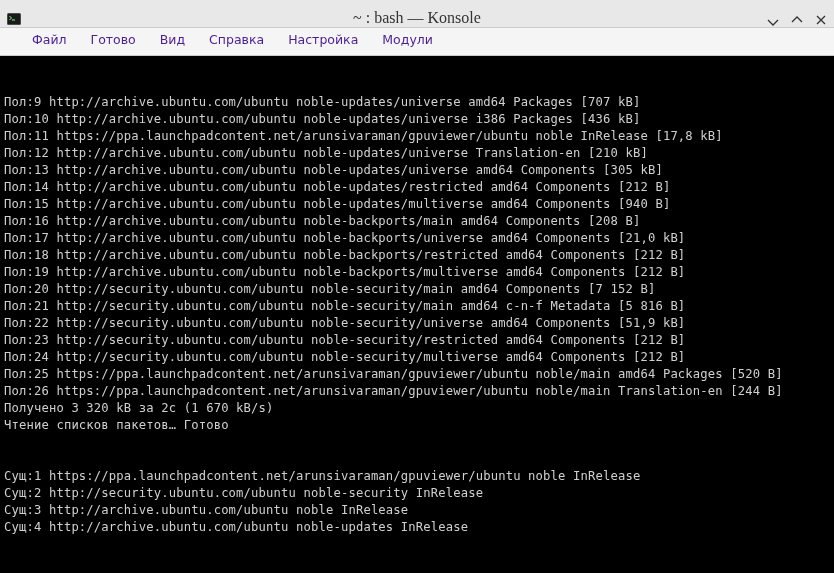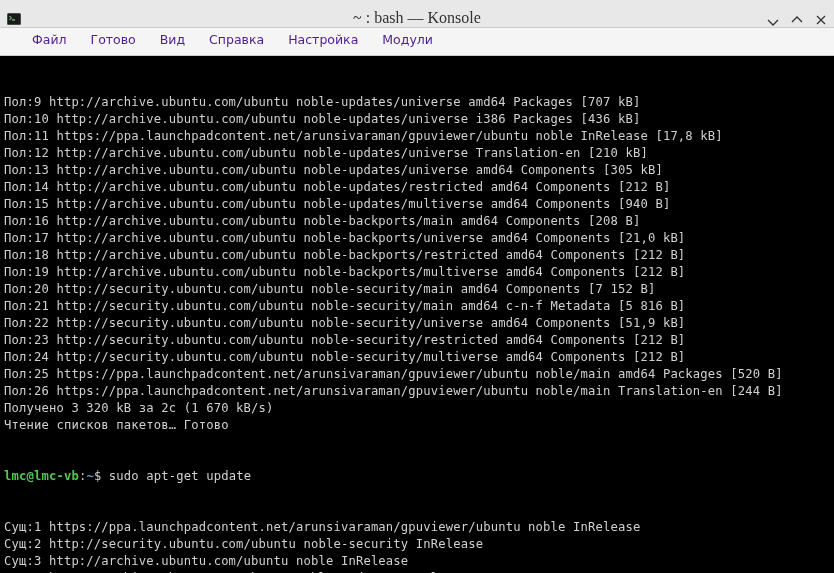--- a/index.html
+++ b/index.html
@@ -141,16 +141,15 @@
   <span class="menubar-item">Файл</span>
   <span class="menubar-item">Готово</span>
   <span class="menubar-item">Вид</span>
   <span class="menubar-item">Справка</span>
   <span class="menubar-item">Настройка</span>
   <span class="menubar-item">Модули</span>
 </div>
 
 <div class="terminal">
   <div id="scrollback"><span class="term-line">Пол:9 http://archive.ubuntu.com/ubuntu noble-updates/universe amd64 Packages [707 kB]</span><span class="term-line">Пол:10 http://archive.ubuntu.com/ubuntu noble-updates/universe i386 Packages [436 kB]</span><span class="term-line">Пол:11 https://ppa.launchpadcontent.net/arunsivaraman/gpuviewer/ubuntu noble InRelease [17,8 kB]</span><span class="term-line">Пол:12 http://archive.ubuntu.com/ubuntu noble-updates/universe Translation-en [210 kB]</span><span class="term-line">Пол:13 http://archive.ubuntu.com/ubuntu noble-updates/universe amd64 Components [305 kB]</span><span class="term-line">Пол:14 http://archive.ubuntu.com/ubuntu noble-updates/restricted amd64 Components [212 B]</span><span class="term-line">Пол:15 http://archive.ubuntu.com/ubuntu noble-updates/multiverse amd64 Components [940 B]</span><span class="term-line">Пол:16 http://archive.ubuntu.com/ubuntu noble-backports/main amd64 Components [208 B]</span><span class="term-line">Пол:17 http://archive.ubuntu.com/ubuntu noble-backports/universe amd64 Components [21,0 kB]</span><span class="term-line">Пол:18 http://archive.ubuntu.com/ubuntu noble-backports/restricted amd64 Components [212 B]</span><span class="term-line">Пол:19 http://archive.ubuntu.com/ubuntu noble-backports/multiverse amd64 Components [212 B]</span><span class="term-line">Пол:20 http://security.ubuntu.com/ubuntu noble-security/main amd64 Components [7 152 B]</span><span class="term-line">Пол:21 http://security.ubuntu.com/ubuntu noble-security/main amd64 c-n-f Metadata [5 816 B]</span><span class="term-line">Пол:22 http://security.ubuntu.com/ubuntu noble-security/universe amd64 Components [51,9 kB]</span><span class="term-line">Пол:23 http://security.ubuntu.com/ubuntu noble-security/restricted amd64 Components [212 B]</span><span class="term-line">Пол:24 http://security.ubuntu.com/ubuntu noble-security/multiverse amd64 Components [212 B]</span><span class="term-line">Пол:25 https://ppa.launchpadcontent.net/arunsivaraman/gpuviewer/ubuntu noble/main amd64 Packages [520 B]</span><span class="term-line">Пол:26 https://ppa.launchpadcontent.net/arunsivaraman/gpuviewer/ubuntu noble/main Translation-en [244 B]</span><span class="term-line">Получено 3 320 kB за 2с (1 670 kB/s)</span><span class="term-line">Чтение списков пакетов… Готово</span></div>
-  <span class="term-line"><span class="prompt-user">lmc@lmc-vb</span><span class="prompt-sym">:</span><span class="prompt-path">~</span><span class="prompt-sym">$</span><span> sudo apt-get update</span></span>
   <div id="after-update"><span class="term-line">Сущ:1 https://ppa.launchpadcontent.net/arunsivaraman/gpuviewer/ubuntu noble InRelease</span><span class="term-line">Сущ:2 http://security.ubuntu.com/ubuntu noble-security InRelease</span><span class="term-line">Сущ:3 http://archive.ubuntu.com/ubuntu noble InRelease</span><span class="term-line">Сущ:4 http://archive.ubuntu.com/ubuntu noble-updates InRelease</span></div>
   
 </div>
 
 </body></html>

